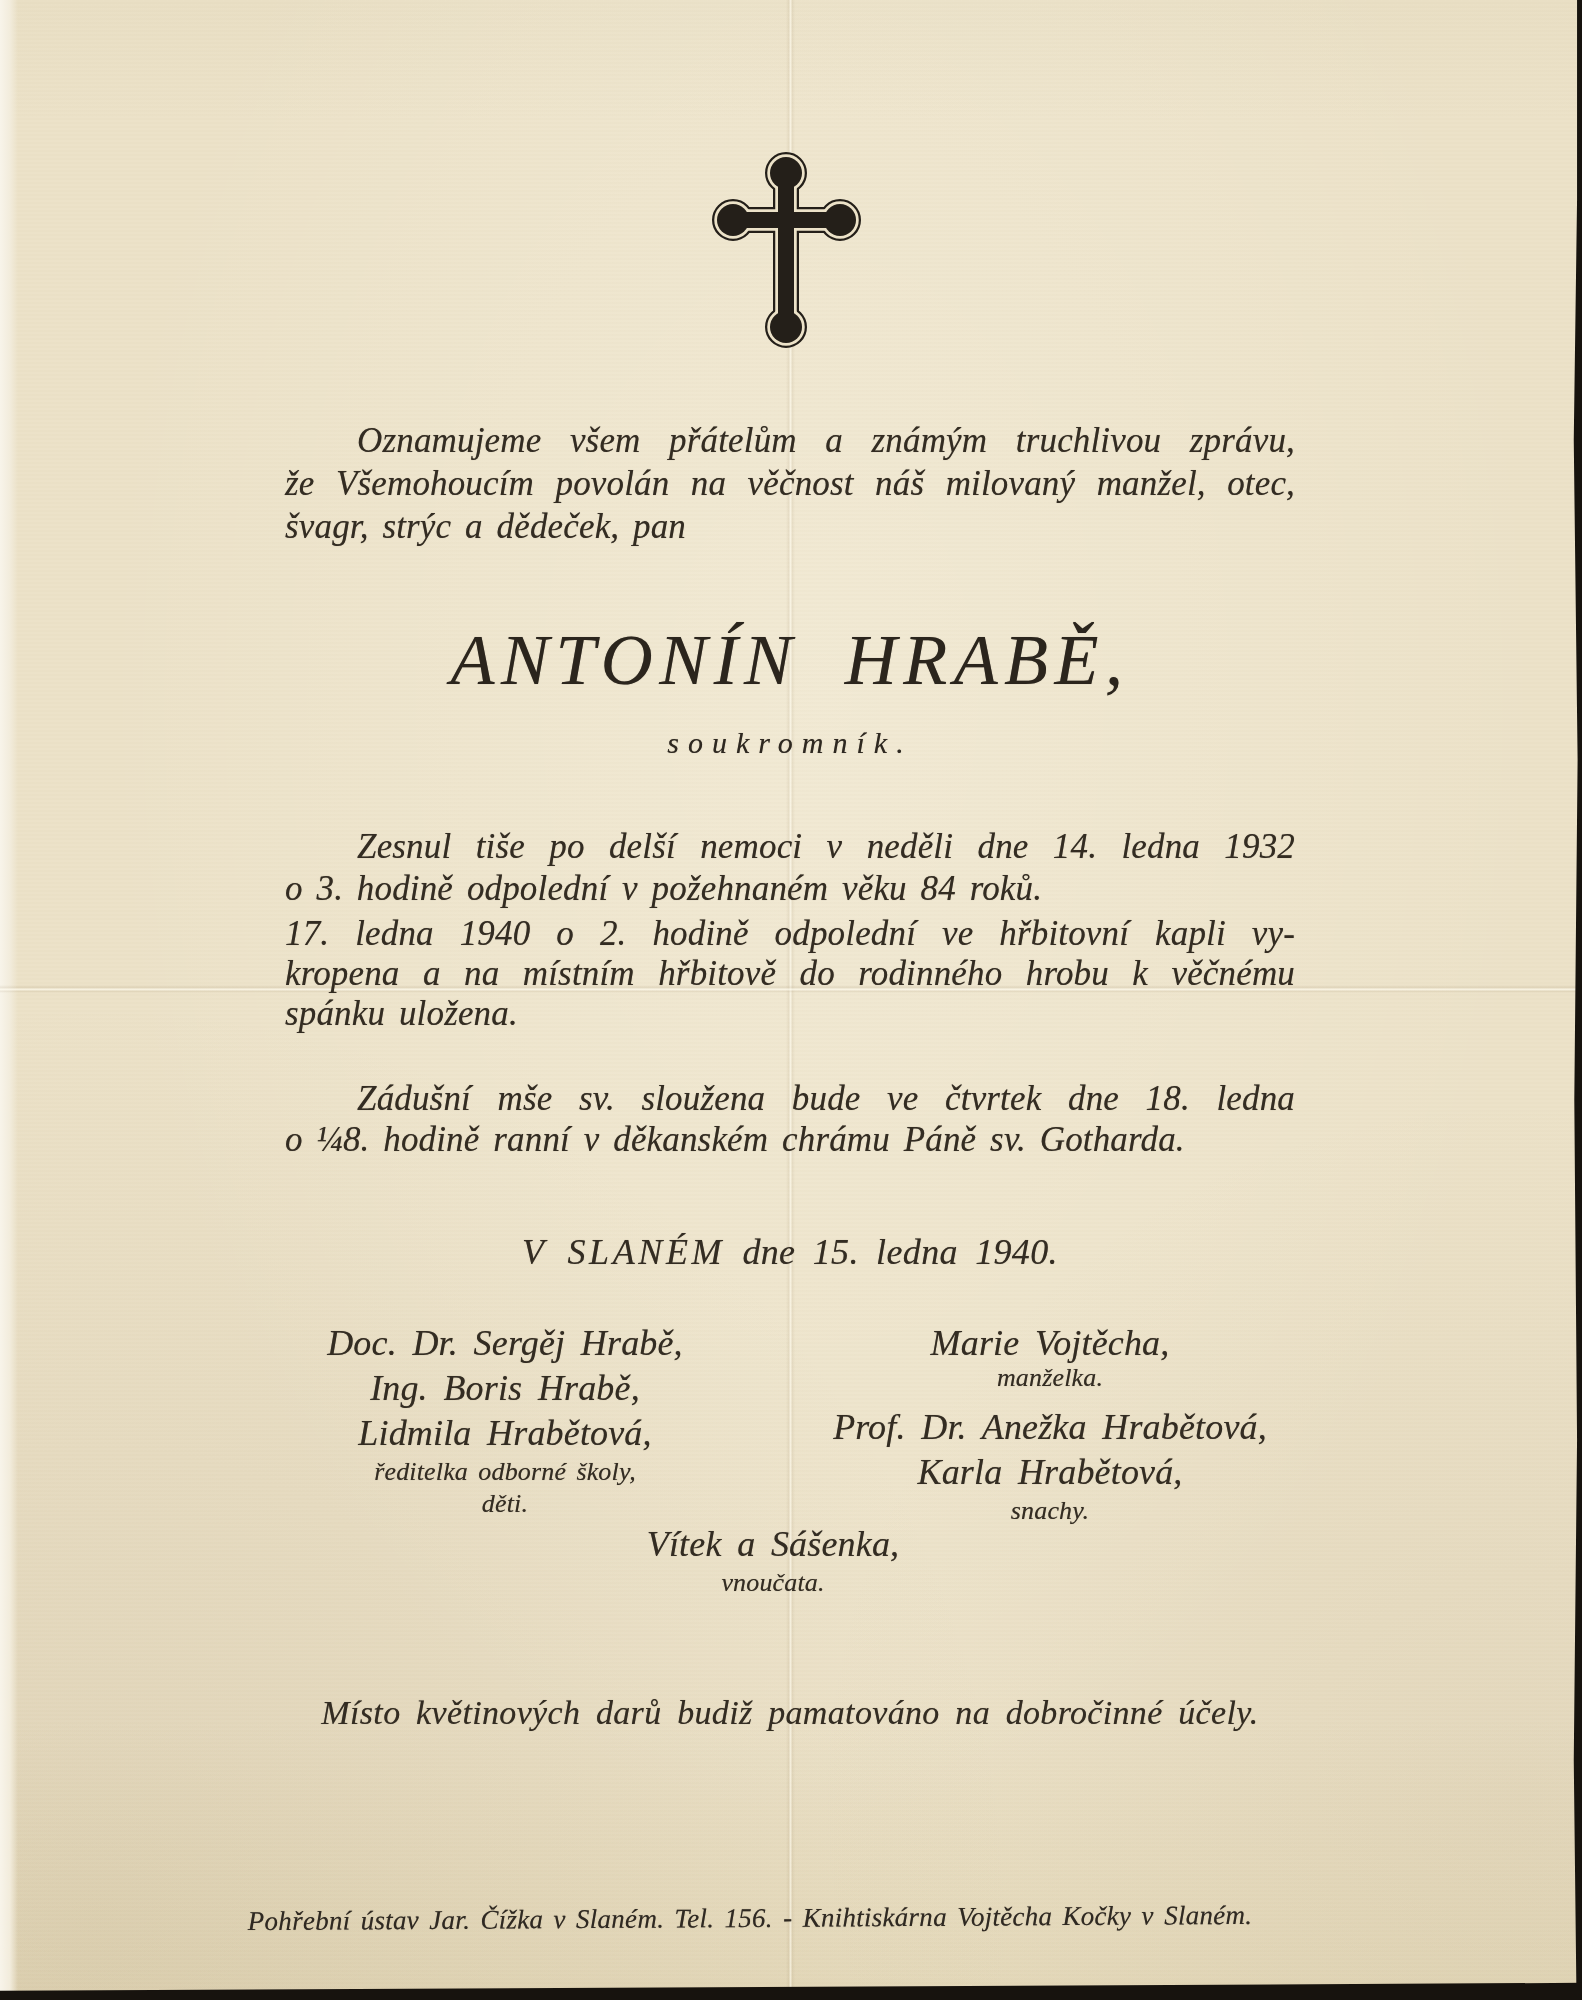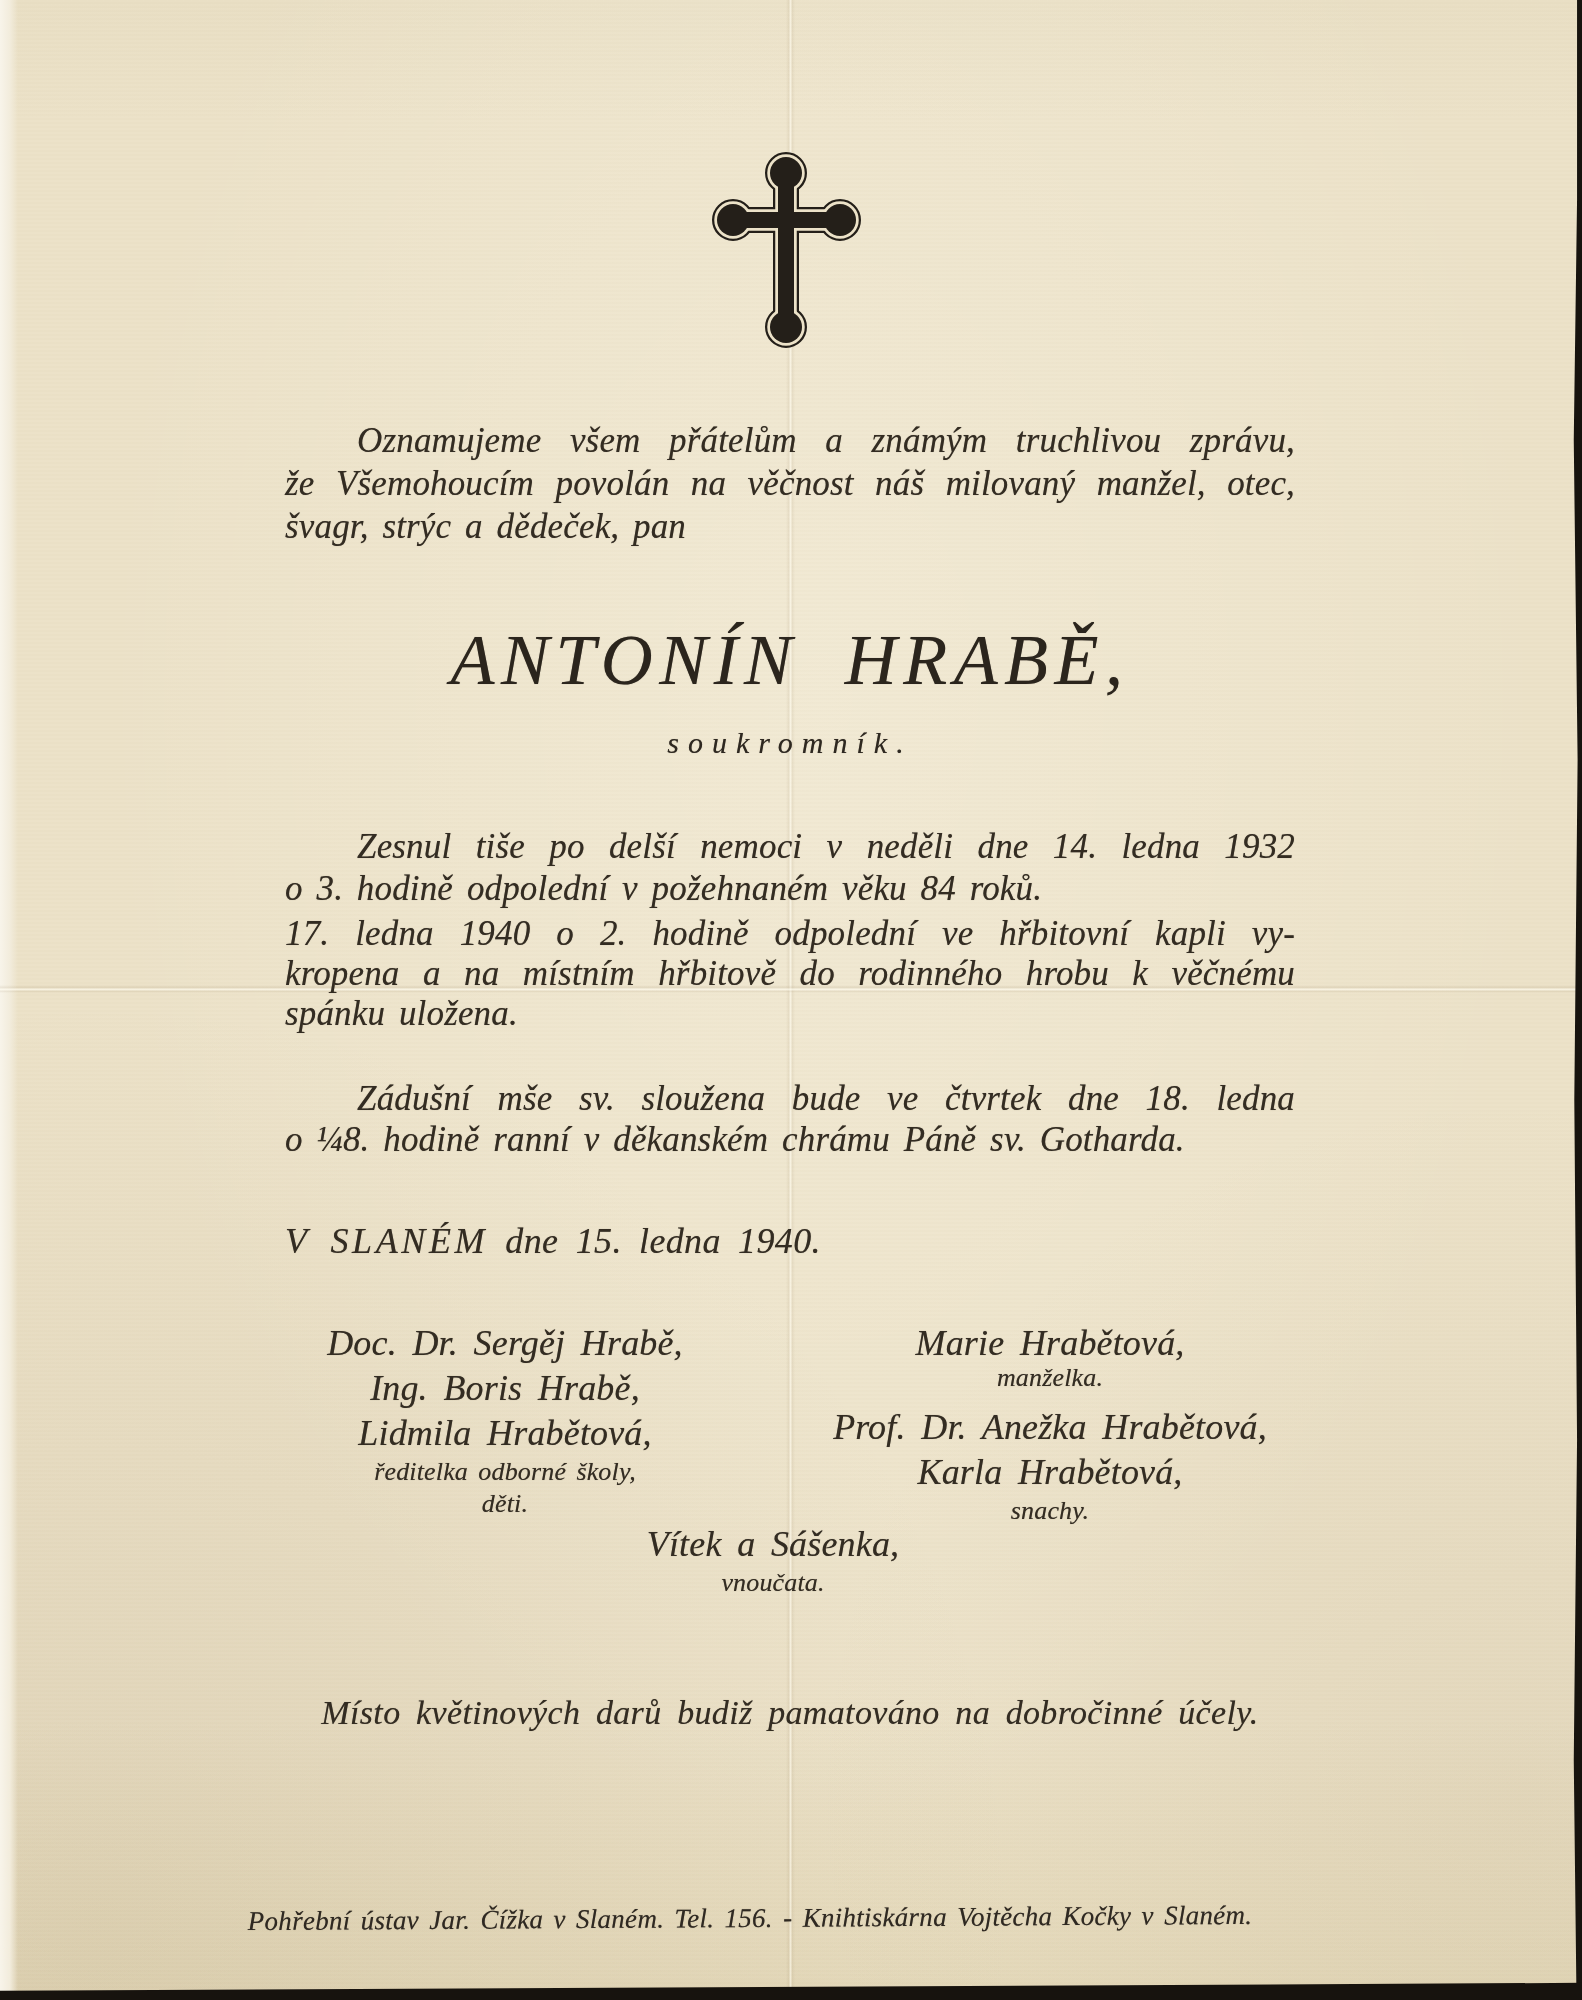--- a/index.html
+++ b/index.html
@@ -26,21 +26,21 @@
     clip-path:polygon(0 58%,100% 22%,100% 100%,0 100%);}
   .cross{position:absolute;left:709px;top:146px;}
   .txt{position:absolute;letter-spacing:0.01em;}
   .block{left:285px;width:1010px;}
   .line{font-size:35px;line-height:43px;text-align:justify;text-align-last:justify;word-spacing:0.10em;}
   .line.last{text-align:center;text-align-last:left;word-spacing:0.14em;}
   .line.indent{text-indent:72px;}
   .deceased{left:285px;width:1010px;text-align:center;font-size:72px;line-height:1;
     letter-spacing:0.09em;word-spacing:0.30em;color:#2b251d;font-weight:normal;margin:0;}
   .occupation{left:285px;width:1010px;text-align:center;font-size:30px;letter-spacing:0.30em;color:#2e2820;}
-  .dateline{left:285px;width:1010px;text-align:left;font-size:36px;word-spacing:0.22em;}
+  .dateline{left:285px;width:1010px;text-align:center;font-size:36px;word-spacing:0.22em;margin-top:11px;}
   .dateline .place{letter-spacing:0.10em;}
   .mourner-name{font-size:36px;line-height:45px;word-spacing:0.18em;white-space:nowrap;}
   .mourner-note{font-size:26px;line-height:32px;word-spacing:0.14em;}
   .col-left{left:298px;width:414px;text-align:center;}
   .col-right{left:813px;width:474px;text-align:center;}
   .col-center{left:268px;width:1010px;text-align:center;}
   .gap-top{margin-top:11px;}
   .charity{left:285px;width:1010px;text-align:center;font-size:34px;word-spacing:0.20em;}
   .printer{left:160px;width:1180px;text-align:center;font-size:27px;word-spacing:0.12em;
     transform:rotate(-0.35deg);color:#2f2922;}
@@ -116,21 +116,21 @@
 
     <div class="txt col-left ink" style="top:1321px">
       <div class="mourner-name">Doc. Dr. Sergěj Hrabě,</div>
       <div class="mourner-name">Ing. Boris Hrabě,</div>
       <div class="mourner-name">Lidmila Hrabětová,</div>
       <div class="mourner-note">ředitelka odborné školy,</div>
       <div class="mourner-note">děti.</div>
     </div>
 
     <div class="txt col-right ink" style="top:1321px">
-      <div class="mourner-name">Marie Hrabětová,</div>
+      <div class="mourner-name">Marie Vojtěcha,</div>
       <div class="mourner-note" style="margin-top:-4px">manželka.</div>
       <div class="mourner-name gap-top">Prof. Dr. Anežka Hrabětová,</div>
       <div class="mourner-name">Karla Hrabětová,</div>
       <div class="mourner-note">snachy.</div>
     </div>
 
     <div class="txt col-center ink" style="top:1522px">
       <div class="mourner-name">Vítek a Sášenka,</div>
       <div class="mourner-note">vnoučata.</div>
     </div>

